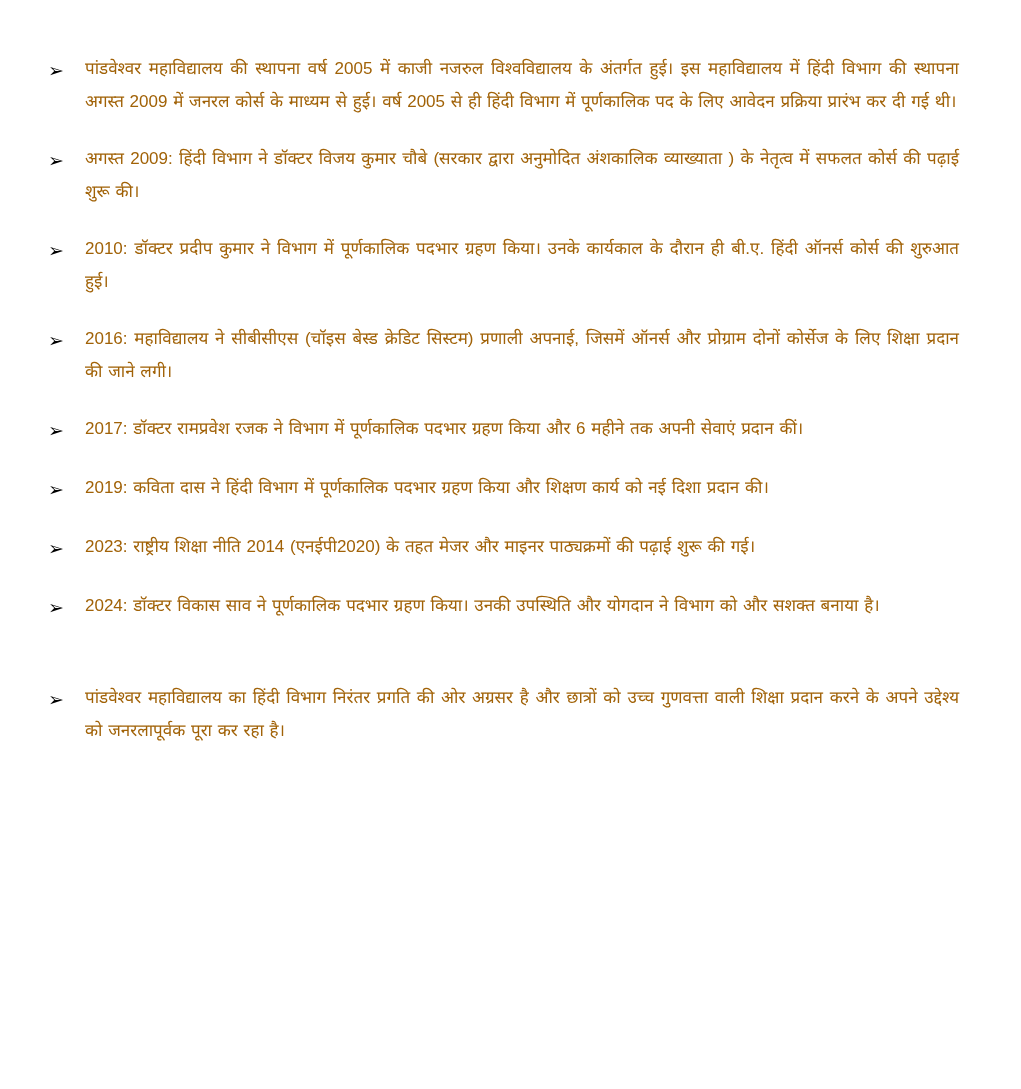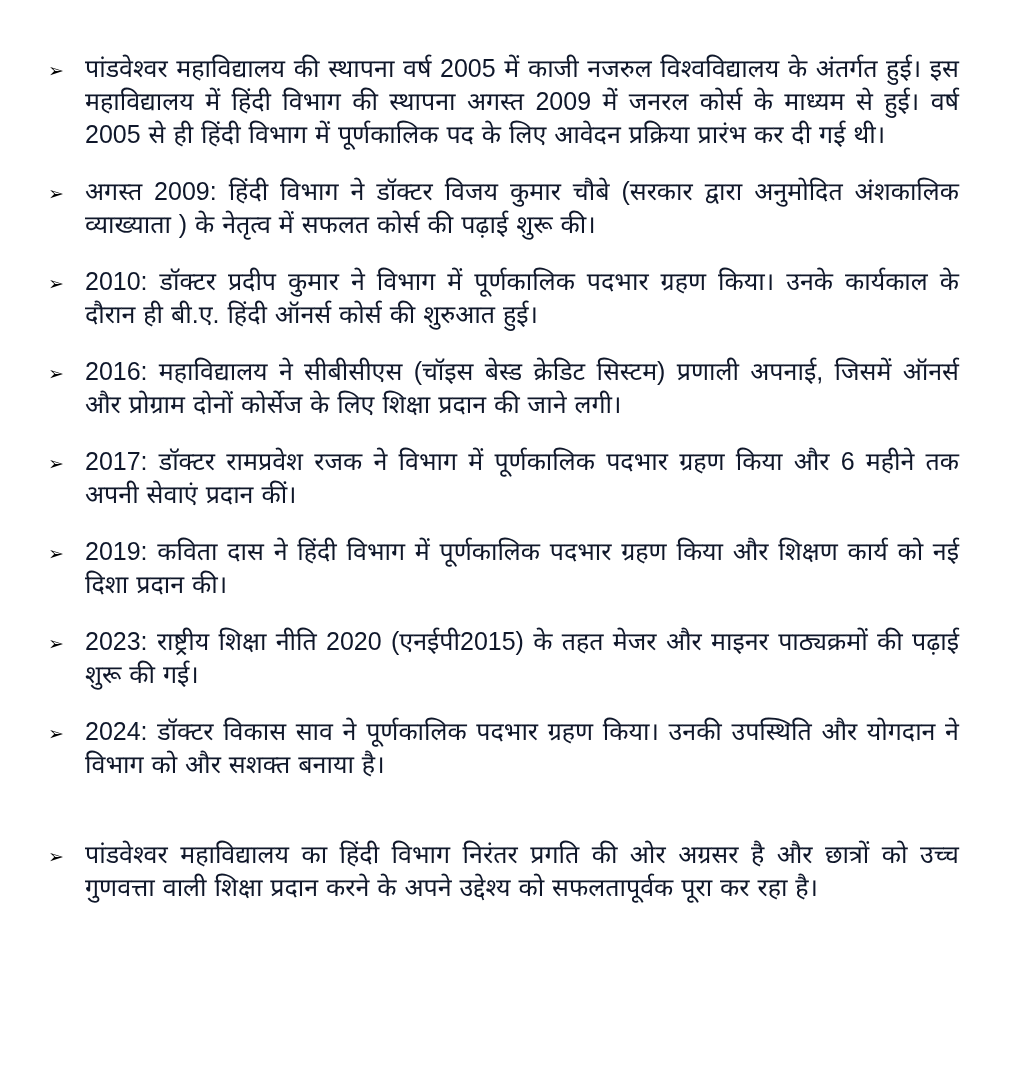--- a/index.html
+++ b/index.html
@@ -36,26 +36,26 @@
     flex: 0 0 37px;
     width: 37px;
     font-size: 19px;
     line-height: 33px;
     padding-top: 2px;
     color: #000000;
     user-select: none;
   }
   .para {
     flex: 1 1 auto;
-    font-size: 25px;
+    font-size: 17px;
     line-height: 33px;
     text-align: justify;
     letter-spacing: 0;
     word-spacing: 1px;
-    color: #0f172a;
+    color: #a16207;
   }
 </style>
 </head>
 <body>
 
 <div class="doc">
   <div class="bullet-list">
 
     <div class="bullet-item">
       <span class="marker">➢</span>
@@ -82,27 +82,27 @@
       <span class="para">2017: डॉक्टर रामप्रवेश रजक ने विभाग में पूर्णकालिक पदभार ग्रहण किया और 6 महीने तक अपनी सेवाएं प्रदान कीं।</span>
     </div>
 
     <div class="bullet-item">
       <span class="marker">➢</span>
       <span class="para">2019: कविता दास ने हिंदी विभाग में पूर्णकालिक पदभार ग्रहण किया और शिक्षण कार्य को नई दिशा प्रदान की।</span>
     </div>
 
     <div class="bullet-item">
       <span class="marker">➢</span>
-      <span class="para">2023: राष्ट्रीय शिक्षा नीति 2020 (एनईपी2015) के तहत मेजर और माइनर पाठ्यक्रमों की पढ़ाई शुरू की गई।</span>
+      <span class="para">2023: राष्ट्रीय शिक्षा नीति 2014 (एनईपी2020) के तहत मेजर और माइनर पाठ्यक्रमों की पढ़ाई शुरू की गई।</span>
     </div>
 
     <div class="bullet-item">
       <span class="marker">➢</span>
       <span class="para">2024: डॉक्टर विकास साव ने पूर्णकालिक पदभार ग्रहण किया। उनकी उपस्थिति और योगदान ने विभाग को और सशक्त बनाया है।</span>
     </div>
 
     <div class="bullet-item extra-gap">
       <span class="marker">➢</span>
-      <span class="para">पांडवेश्वर महाविद्यालय का हिंदी विभाग निरंतर प्रगति की ओर अग्रसर है और छात्रों को उच्च गुणवत्ता वाली शिक्षा प्रदान करने के अपने उद्देश्य को सफलतापूर्वक पूरा कर रहा है।</span>
+      <span class="para">पांडवेश्वर महाविद्यालय का हिंदी विभाग निरंतर प्रगति की ओर अग्रसर है और छात्रों को उच्च गुणवत्ता वाली शिक्षा प्रदान करने के अपने उद्देश्य को जनरलापूर्वक पूरा कर रहा है।</span>
     </div>
 
   </div>
 </div>
 
 </body></html>

